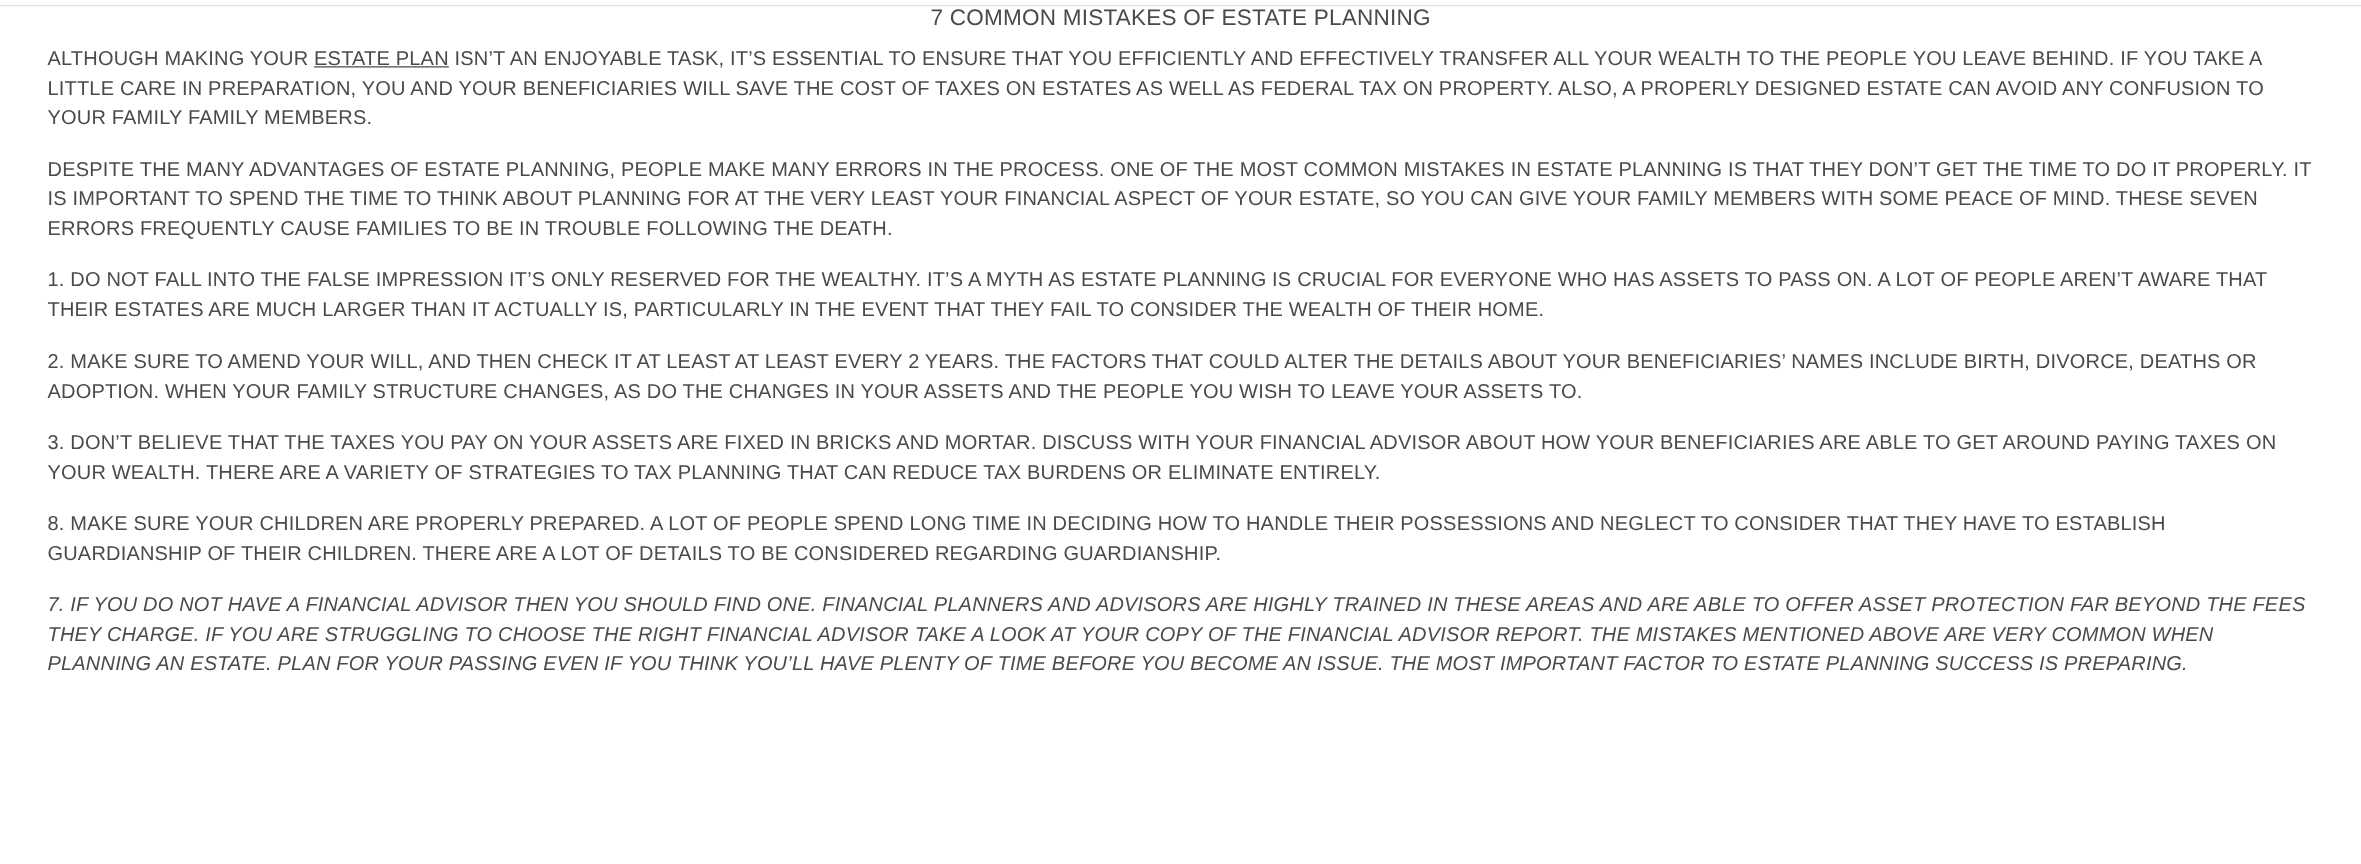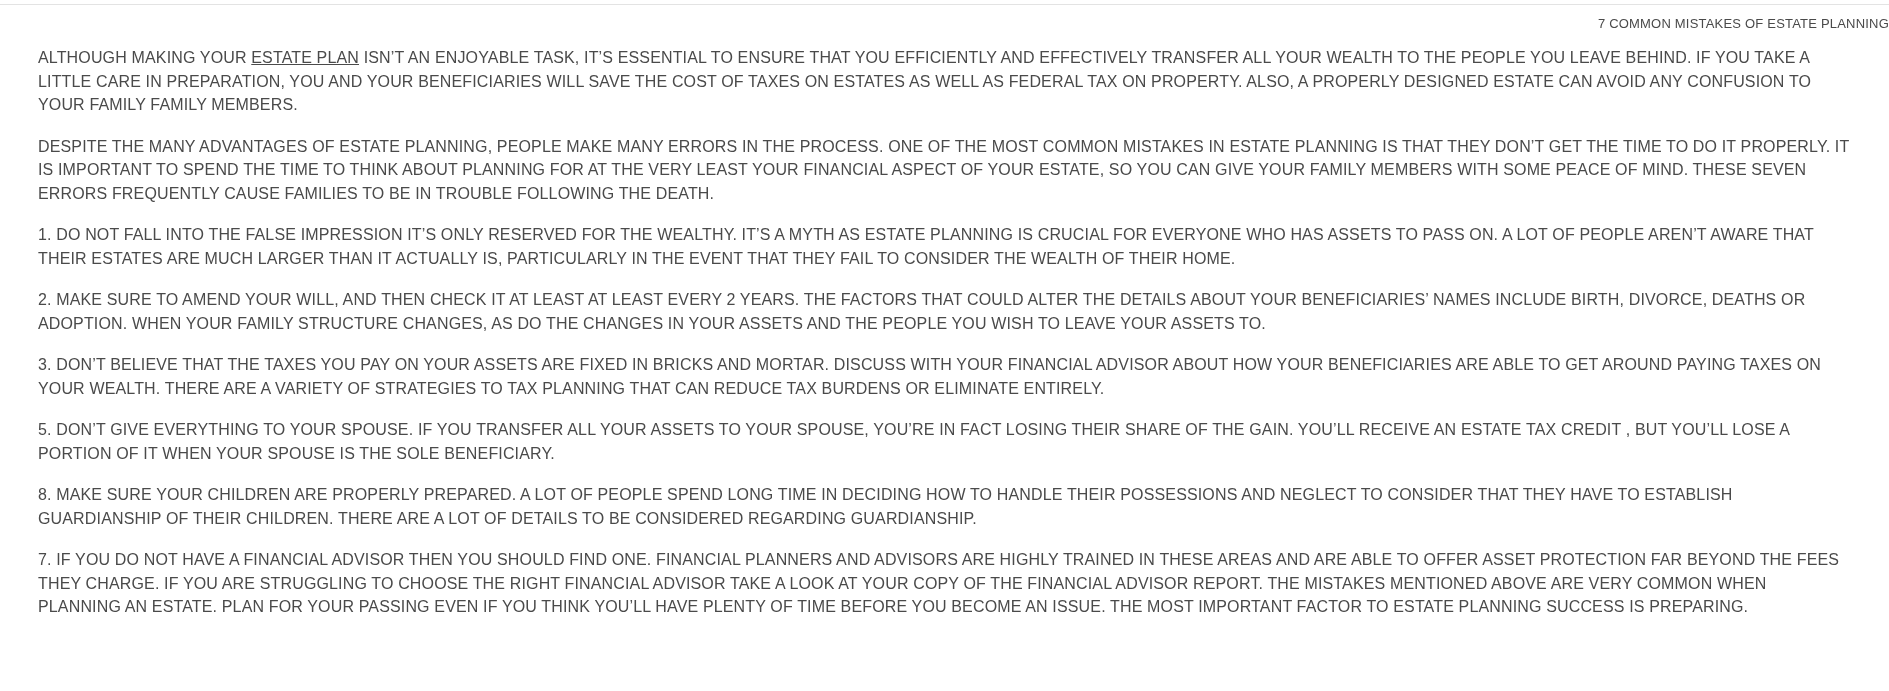--- a/index.html
+++ b/index.html
@@ -24,44 +24,45 @@
   .top-rule {
     position: absolute;
     top: 4px;
     left: 0px;
     width: 1889px;
     height: 1px;
     background: #e3e3e3;
   }
   .doc-title {
     position: relative;
-    text-align: right;
-    font-size: 13px;
+    text-align: center;
+    font-size: 18px;
     line-height: 16px;
     letter-spacing: 0.2px;
     color: #4a4a4a;
     font-weight: 400;
-    padding-top: 16px;
+    padding-top: 6px;
     margin: 0 0 14px 0;
     height: 16px;
   }
   .content {
     padding: 0 38px 0 38px;
   }
   p.para {
     margin: 0 0 18px 0;
     font-size: 16px;
     line-height: 23.5px;
     letter-spacing: 0.15px;
     color: #4a4a4a;
     font-weight: 400;
     text-align: left;
   }
   p.para:last-child {
     margin-bottom: 12px;
+    font-style: italic;
   }
   .estate-link {
     color: #4a4a4a;
     text-decoration: underline;
     cursor: pointer;
   }
 </style>
 </head>
 <body>
 
@@ -77,20 +78,19 @@
 
     <p class="para">DESPITE THE MANY ADVANTAGES OF ESTATE PLANNING, PEOPLE MAKE MANY ERRORS IN THE PROCESS. ONE OF THE MOST COMMON MISTAKES IN ESTATE PLANNING IS THAT THEY DON’T GET THE TIME TO DO IT PROPERLY. IT IS IMPORTANT TO SPEND THE TIME TO THINK ABOUT PLANNING FOR AT THE VERY LEAST YOUR FINANCIAL ASPECT OF YOUR ESTATE, SO YOU CAN GIVE YOUR FAMILY MEMBERS WITH SOME PEACE OF MIND. THESE SEVEN ERRORS FREQUENTLY CAUSE FAMILIES TO BE IN TROUBLE FOLLOWING THE DEATH.</p>
 
     <p class="para">1. DO NOT FALL INTO THE FALSE IMPRESSION IT’S ONLY RESERVED FOR THE WEALTHY. IT’S A MYTH AS ESTATE PLANNING IS CRUCIAL FOR EVERYONE WHO HAS ASSETS TO PASS ON. A LOT OF PEOPLE AREN’T AWARE THAT THEIR ESTATES ARE MUCH LARGER THAN IT ACTUALLY IS, PARTICULARLY IN THE EVENT THAT THEY FAIL TO CONSIDER THE WEALTH OF THEIR HOME.</p>
 
     <p class="para">2. MAKE SURE TO AMEND YOUR WILL, AND THEN CHECK IT AT LEAST AT LEAST EVERY 2 YEARS. THE FACTORS THAT COULD ALTER THE DETAILS ABOUT YOUR BENEFICIARIES’ NAMES INCLUDE BIRTH, DIVORCE, DEATHS OR ADOPTION. WHEN YOUR FAMILY STRUCTURE CHANGES, AS DO THE CHANGES IN YOUR ASSETS AND THE PEOPLE YOU WISH TO LEAVE YOUR ASSETS TO.</p>
 
     <p class="para">3. DON’T BELIEVE THAT THE TAXES YOU PAY ON YOUR ASSETS ARE FIXED IN BRICKS AND MORTAR. DISCUSS WITH YOUR FINANCIAL ADVISOR ABOUT HOW YOUR BENEFICIARIES ARE ABLE TO GET AROUND PAYING TAXES ON YOUR WEALTH. THERE ARE A VARIETY OF STRATEGIES TO TAX PLANNING THAT CAN REDUCE TAX BURDENS OR ELIMINATE ENTIRELY.</p>
 
 
-    <p class="para">5. DON’T GIVE EVERYTHING TO YOUR SPOUSE. IF YOU TRANSFER ALL YOUR ASSETS TO YOUR SPOUSE, YOU’RE IN FACT LOSING THEIR SHARE OF THE GAIN. YOU’LL RECEIVE AN ESTATE TAX CREDIT , BUT YOU’LL LOSE A PORTION OF IT WHEN YOUR SPOUSE IS THE SOLE BENEFICIARY.</p>
 
     <p class="para">8. MAKE SURE YOUR CHILDREN ARE PROPERLY PREPARED. A LOT OF PEOPLE SPEND LONG TIME IN DECIDING HOW TO HANDLE THEIR POSSESSIONS AND NEGLECT TO CONSIDER THAT THEY HAVE TO ESTABLISH GUARDIANSHIP OF THEIR CHILDREN. THERE ARE A LOT OF DETAILS TO BE CONSIDERED REGARDING GUARDIANSHIP.</p>
 
     <p class="para">7. IF YOU DO NOT HAVE A FINANCIAL ADVISOR THEN YOU SHOULD FIND ONE. FINANCIAL PLANNERS AND ADVISORS ARE HIGHLY TRAINED IN THESE AREAS AND ARE ABLE TO OFFER ASSET PROTECTION FAR BEYOND THE FEES THEY CHARGE. IF YOU ARE STRUGGLING TO CHOOSE THE RIGHT FINANCIAL ADVISOR TAKE A LOOK AT YOUR COPY OF THE FINANCIAL ADVISOR REPORT. THE MISTAKES MENTIONED ABOVE ARE VERY COMMON WHEN PLANNING AN ESTATE. PLAN FOR YOUR PASSING EVEN IF YOU THINK YOU’LL HAVE PLENTY OF TIME BEFORE YOU BECOME AN ISSUE. THE MOST IMPORTANT FACTOR TO ESTATE PLANNING SUCCESS IS PREPARING.</p>
 
   </div>
 </div>
 
 </body></html>

